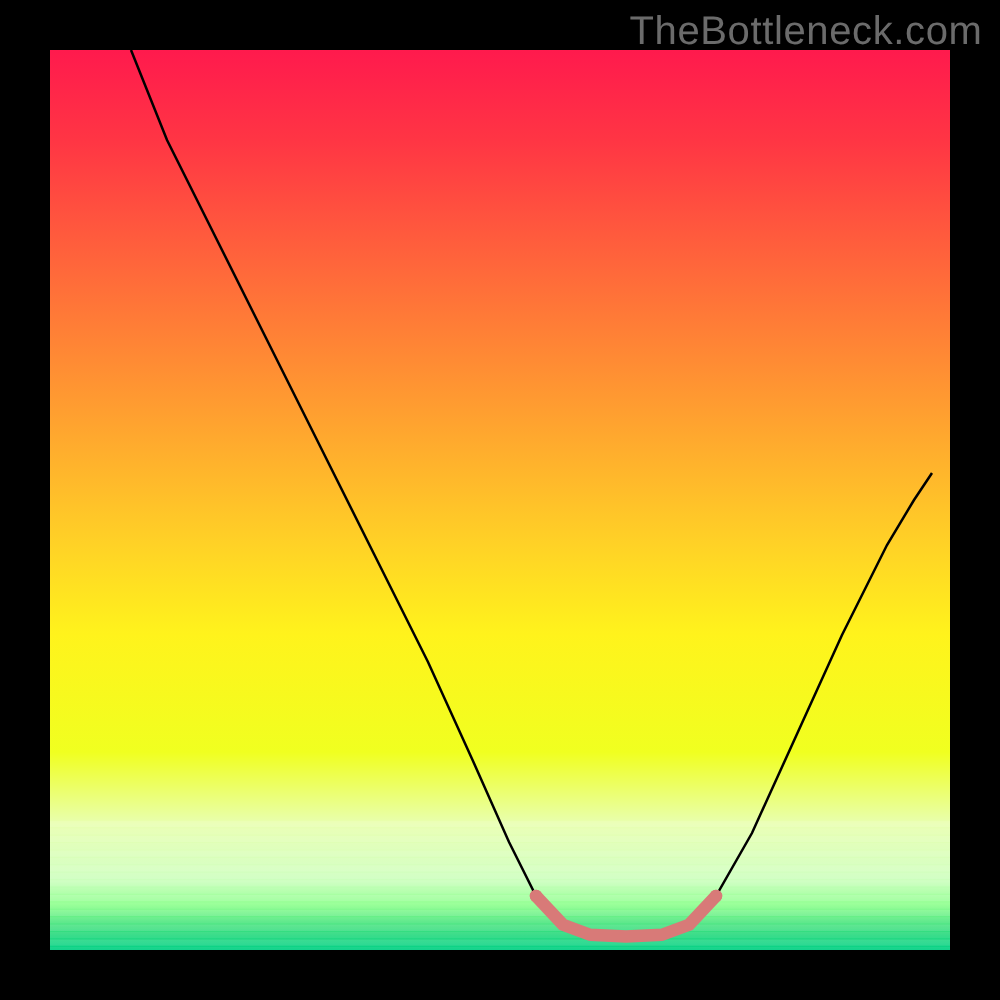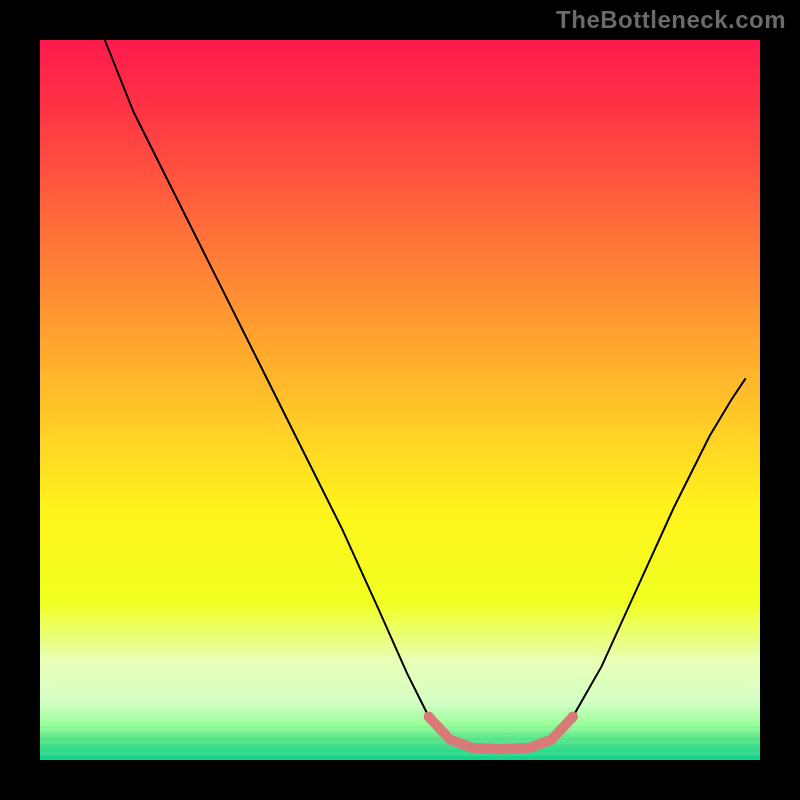--- a/index.html
+++ b/index.html
@@ -13,22 +13,22 @@
     width: 800px;
     height: 800px;
     position: relative;
     background: #000;
   }
   .watermark {
     position: absolute;
     top: 6px;
     right: 14px;
     font-family: Arial, Helvetica, sans-serif;
-    font-size: 24px;
-    font-weight: 700;
+    font-size: 32px;
+    font-weight: 400;
     color: #6b6b6b;
     letter-spacing: 0.5px;
     text-align: center;
   }
   .plot {
     position: absolute;
     left: 40px;
     top: 40px;
     width: 720px;
     height: 720px;

